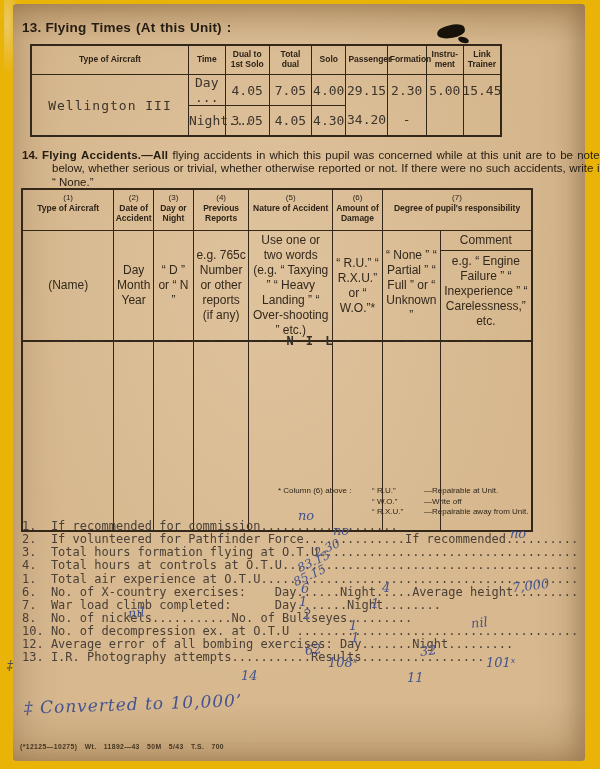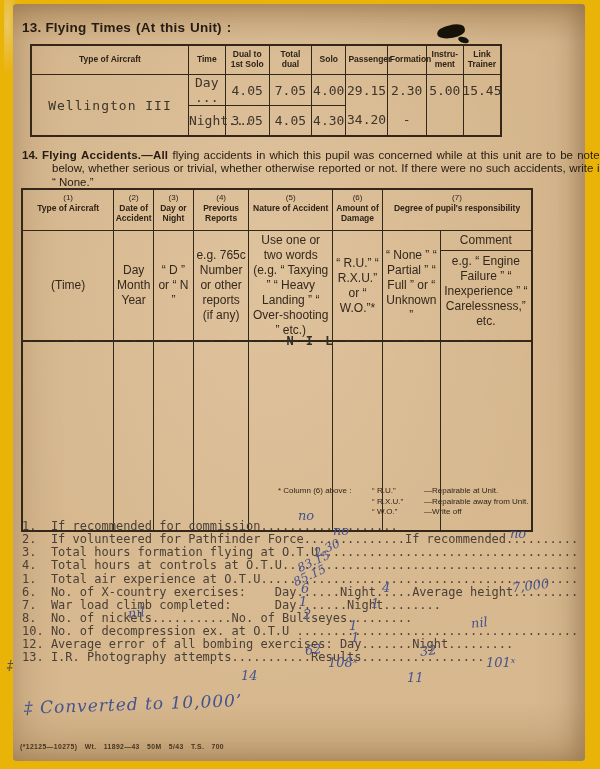--- a/index.html
+++ b/index.html
@@ -176,21 +176,21 @@
         <tr class="r1">
           <th><span class="cnum">(1)</span><span>Type of Aircraft</span></th>
           <th><span class="cnum">(2)</span><span>Date of Accident</span></th>
           <th><span class="cnum">(3)</span><span>Day or Night</span></th>
           <th><span class="cnum">(4)</span><span>Previous Reports</span></th>
           <th><span class="cnum">(5)</span><span>Nature of Accident</span></th>
           <th><span class="cnum">(6)</span><span>Amount of Damage</span></th>
           <th colspan="2"><span class="cnum">(7)</span><span>Degree of pupil's responsibility</span></th>
         </tr>
         <tr class="r2">
-          <th>(Time)</th>
+          <th>(Name)</th>
           <th>Day Month Year</th>
           <th>“ D ” or “ N ”</th>
           <th>e.g. 765c Number or other reports (if any)</th>
           <th>Use one or two words (e.g. “ Taxying ” “ Heavy Landing ” “ Over-shooting ” etc.)</th>
           <th>“ R.U.” “ R.X.U.” or “ W.O.”*</th>
           <th>“ None ” “ Partial ” “ Full ” or “ Unknown ”</th>
           <th class="commentcell">
             <div class="comment-h">Comment</div>
             <div class="comment-sub">e.g. “ Engine Failure ” “ Inexperience ” “ Carelessness,” etc.</div>
           </th>
@@ -213,27 +213,27 @@
   </div>
 
   <div class="fn">
     <div class="fn-row">
       <span class="fn-label">* Column (6) above :</span>
       <span class="fn-abbr">“ R.U.”</span>
       <span>—Repairable at Unit.</span>
     </div>
     <div class="fn-row">
       <span class="fn-label"></span>
-      <span class="fn-abbr">“ R.X.U.”</span>
-      <span>—Repairable away from Unit.</span>
+      <span class="fn-abbr">“ W.O.”</span>
+      <span>—Write off</span>
     </div>
     <div class="fn-row">
       <span class="fn-label"></span>
-      <span class="fn-abbr">“ W.O.”</span>
-      <span>—Write off</span>
+      <span class="fn-abbr">“ R.X.U.”</span>
+      <span>—Repairable away from Unit.</span>
     </div>
   </div>
 
   <div class="qs">
     <div class="q">1.  If recommended for commission...................</div>
     <div class="q">2.  If volunteered for Pathfinder Force..............If recommended..........</div>
     <div class="q">3.  Total hours formation flying at O.T.U....................................</div>
     <div class="q">4.  Total hours at controls at O.T.U.........................................</div>
     <div class="q">1.  Total air experience at O.T.U............................................</div>
     <div class="q">6.  No. of X-country exercises:    Day......Night.....Average height.........</div>

